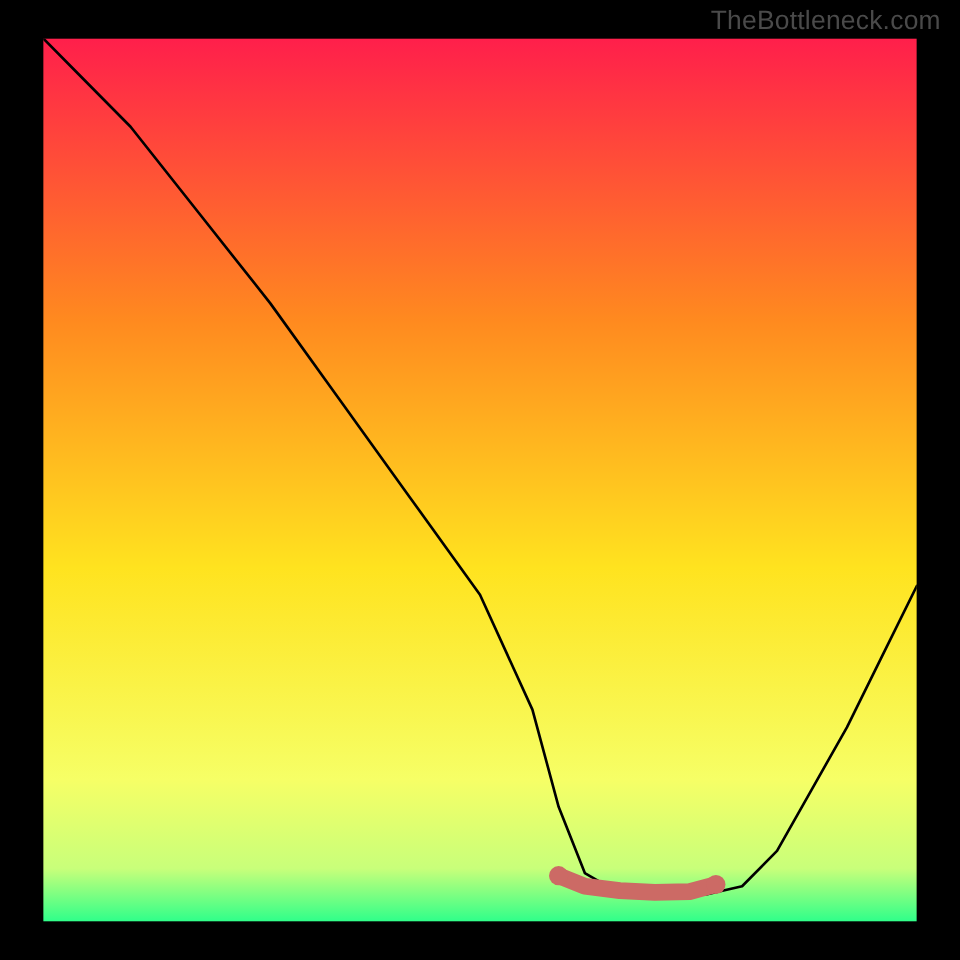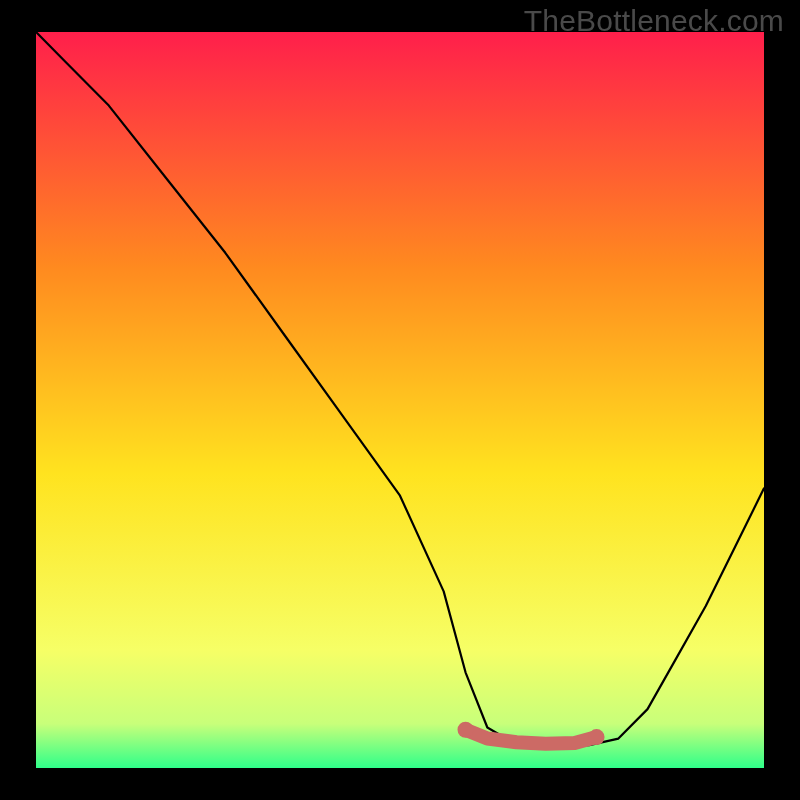--- a/index.html
+++ b/index.html
@@ -14,21 +14,21 @@
   .frame {
     position: relative;
     width: 800px;
     height: 800px;
     background: #000;
   }
   .watermark {
     position: absolute;
     top: 4px;
     right: 16px;
-    font-size: 30px;
+    font-size: 22px;
     font-weight: 500;
     color: #4a4a4a;
     letter-spacing: 0.2px;
     z-index: 10;
   }
   .plot {
     position: absolute;
     left: 36px;
     top: 32px;
     width: 728px;

